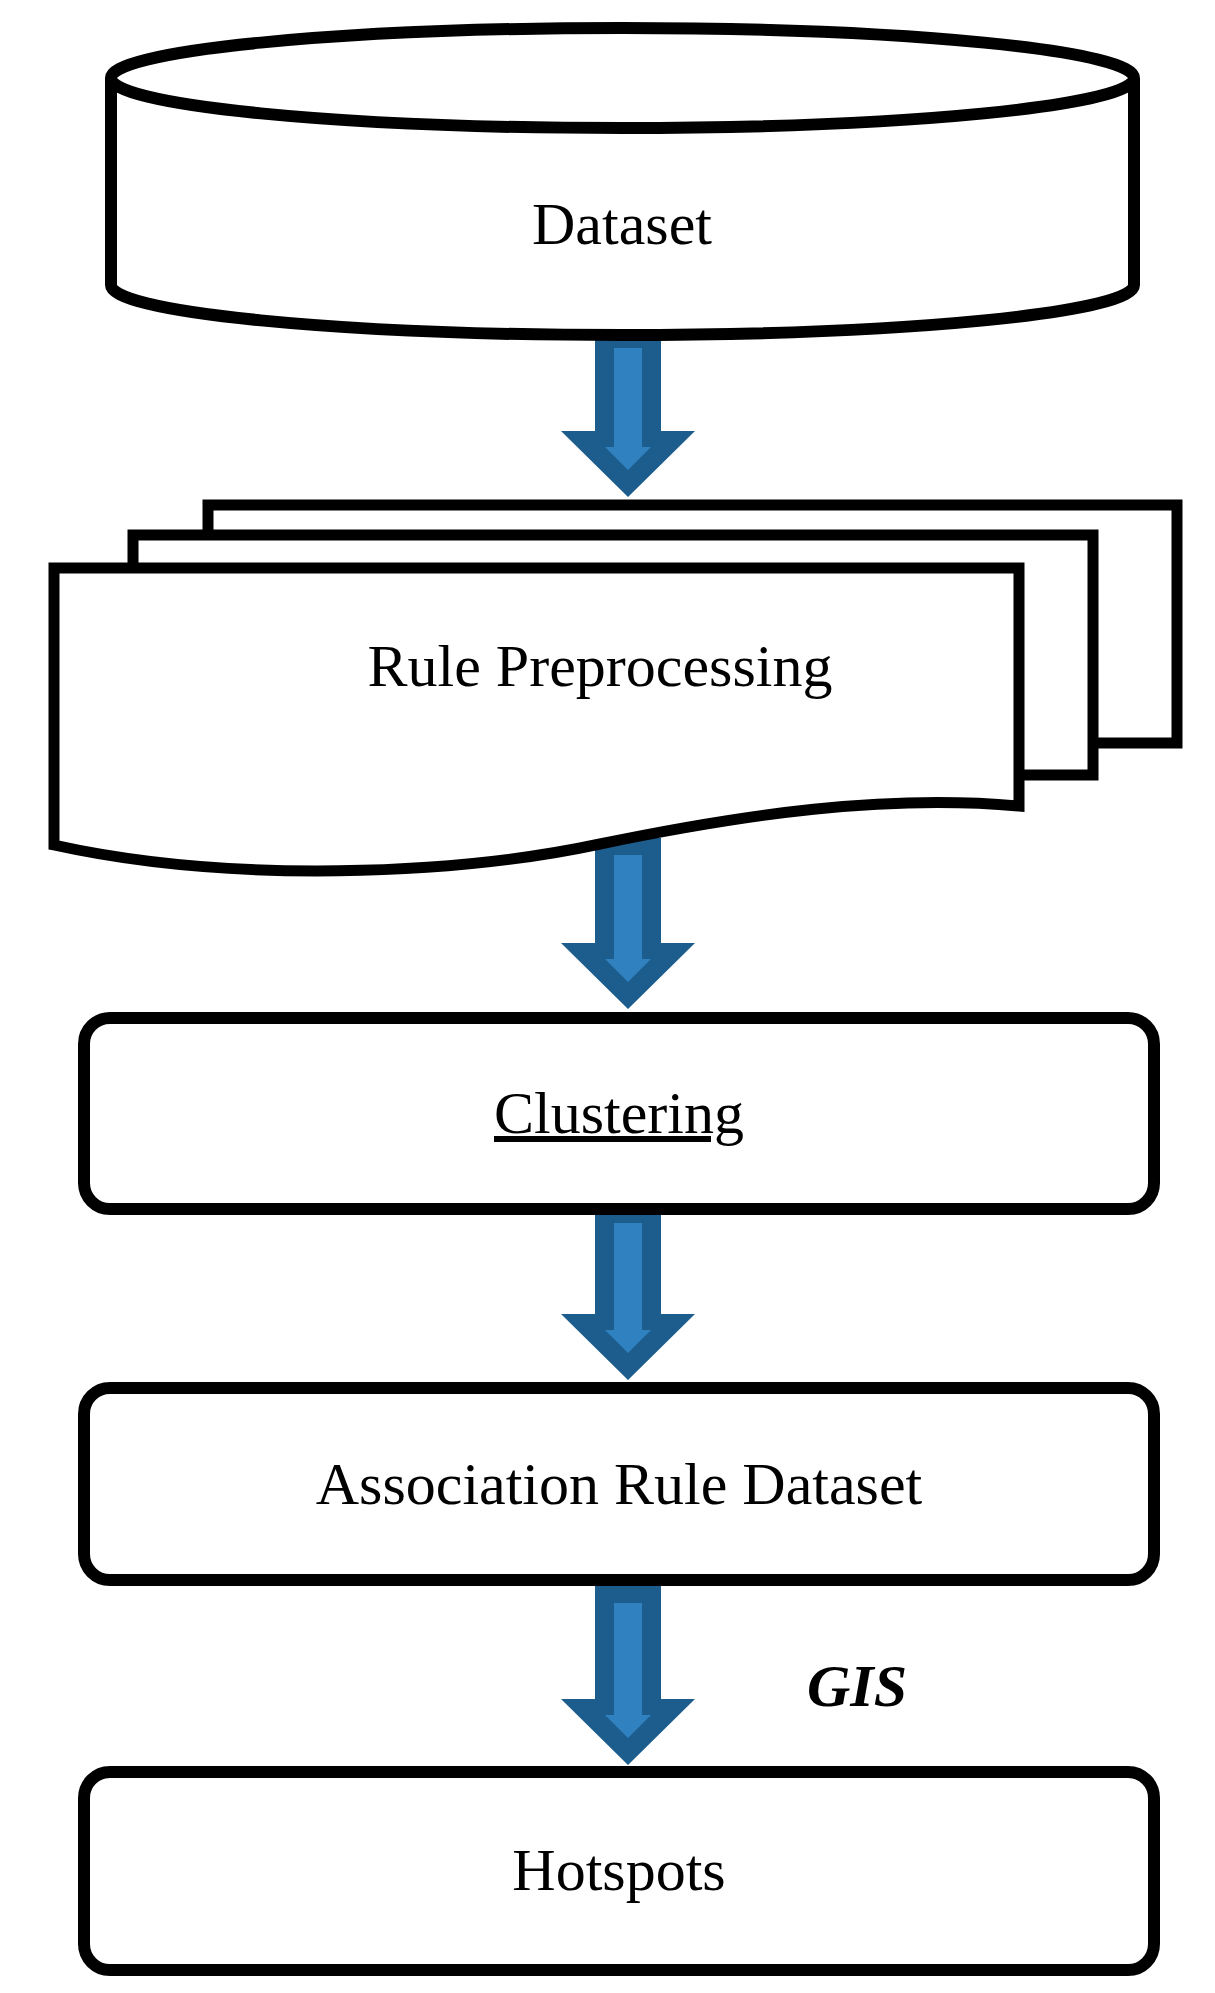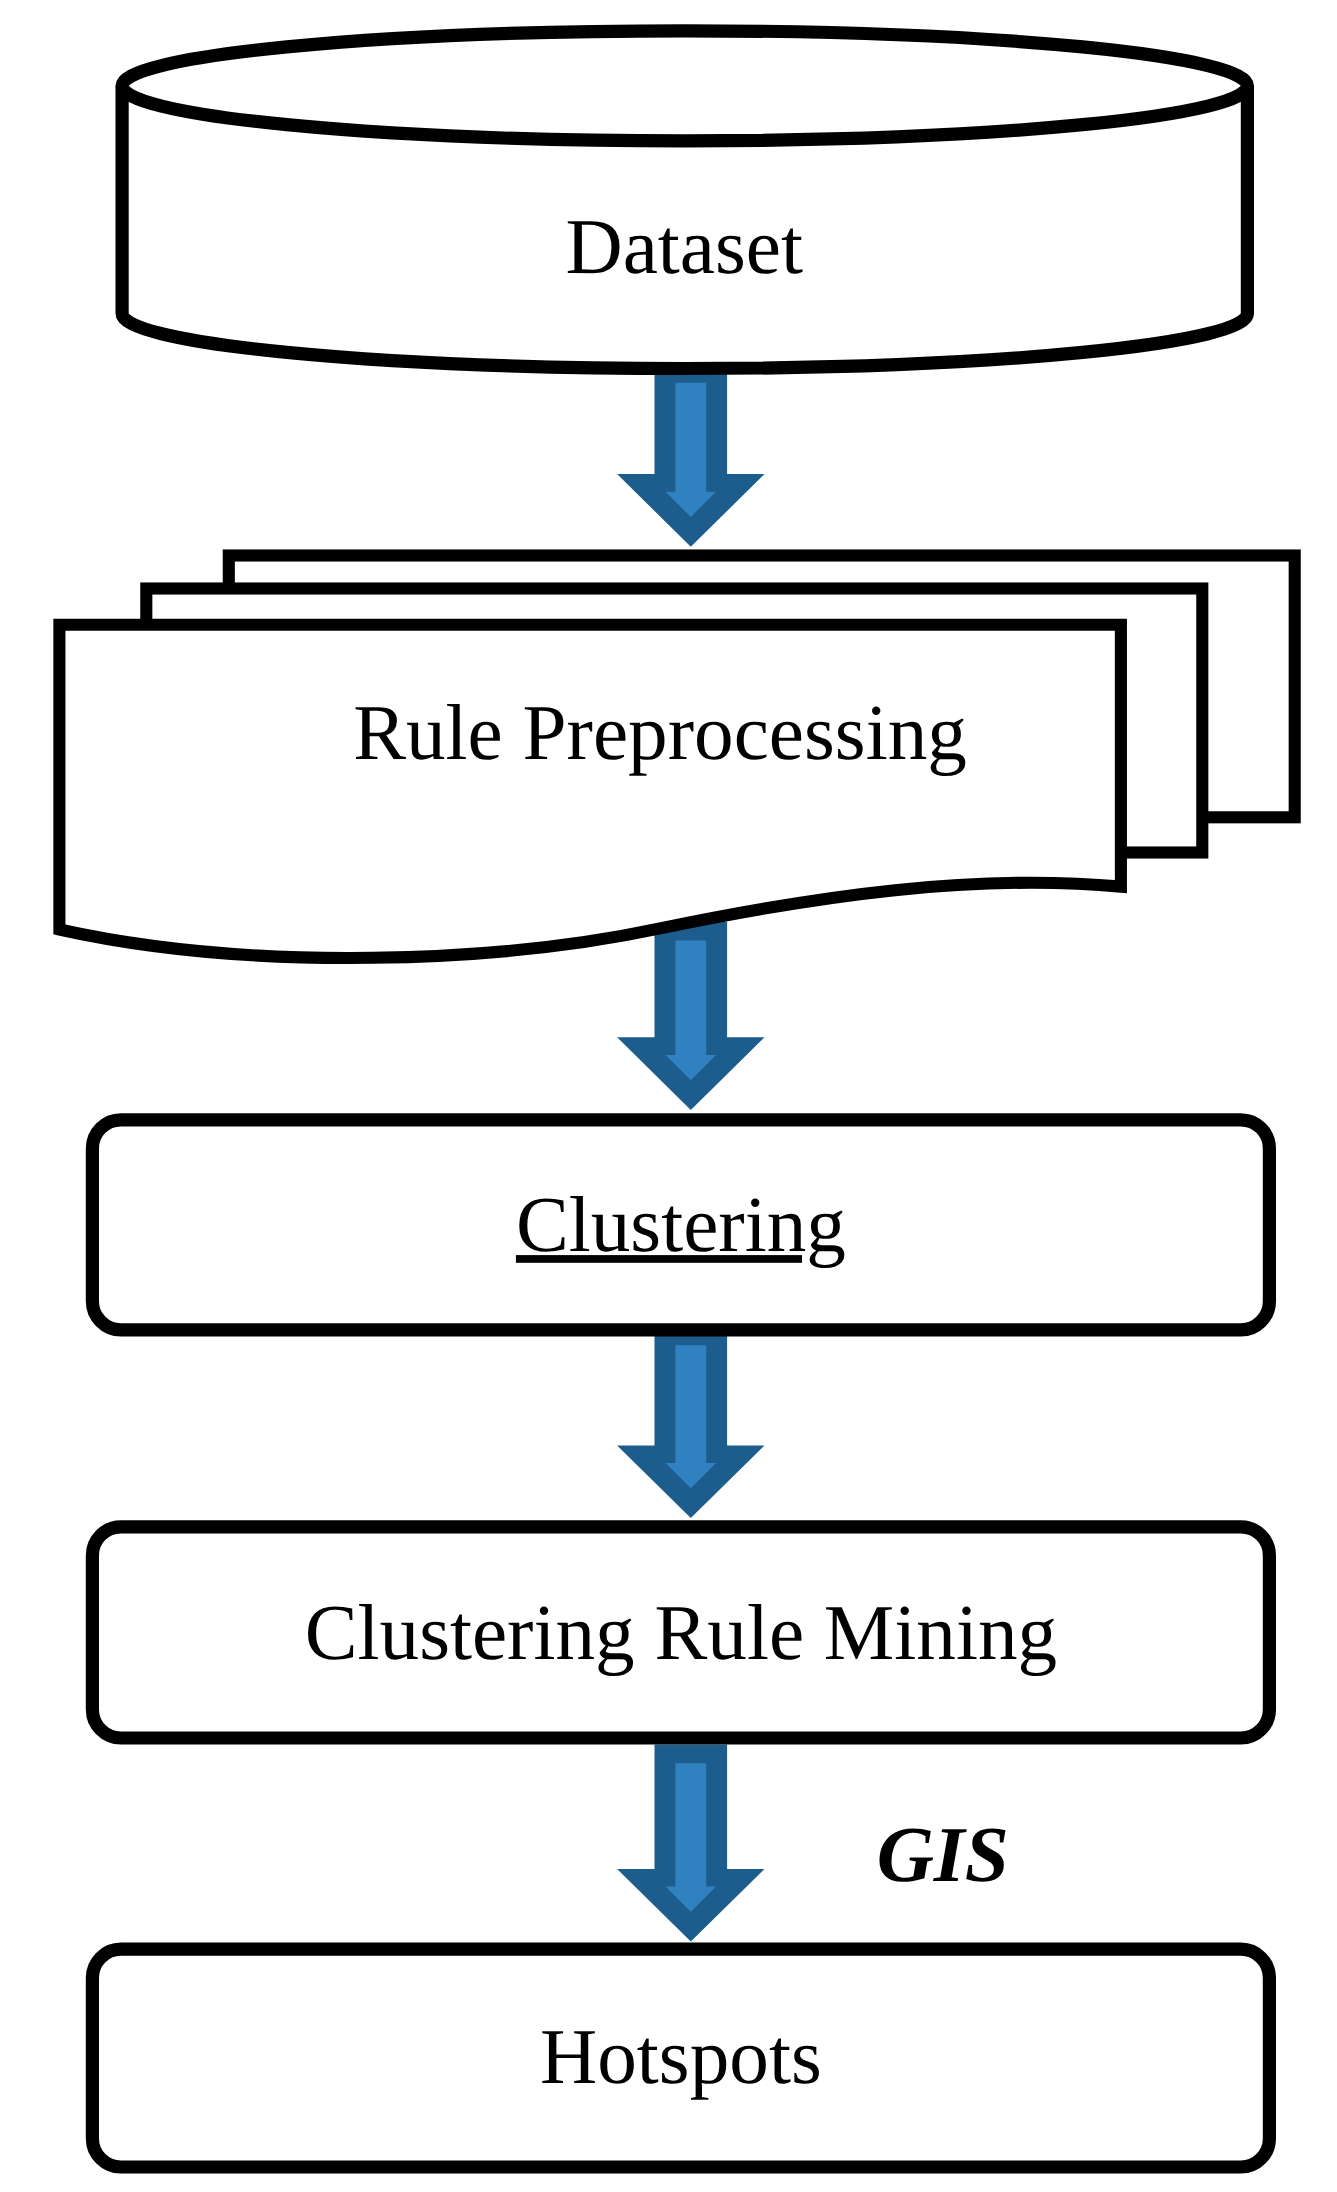--- a/index.html
+++ b/index.html
@@ -21,21 +21,21 @@
     stroke: #000000;
   }
   .stroke12 { stroke-width: 12; }
   .stroke11 { stroke-width: 11; }
   .label {
     position: absolute;
     width: 1100px;
     height: 110px;
     line-height: 110px;
     text-align: center;
-    font-size: 72px;
+    font-size: 60px;
     color: #000000;
     white-space: nowrap;
   }
   .label.bold { font-weight: bold; font-style: italic; }
 </style>
 </head>
 <body>
 
 <div class="canvas">
 
@@ -78,18 +78,18 @@
     <rect class="shape stroke12" x="84" y="1388" width="1070" height="192" rx="26" ry="26"></rect>
     <rect class="shape stroke12" x="84" y="1772" width="1070" height="198" rx="26" ry="26"></rect>
   </svg>
 
   <div class="label" style="left:72px;  top:169px;">Dataset</div>
 
   <div class="label" style="left:50px;  top:611px;">Rule Preprocessing</div>
 
   <div class="label" style="left:69px;  top:1058px;text-decoration:underline;">Clustering</div>
 
-  <div class="label" style="left:69px;  top:1429px;">Clustering Rule Mining</div>
+  <div class="label" style="left:69px;  top:1429px;">Association Rule Dataset</div>
 
   <div class="label bold" style="left:707px; top:1631px; width:300px;">GIS</div>
 
   <div class="label" style="left:69px;  top:1815px;">Hotspots</div>
 </div>
 
 </body></html>

